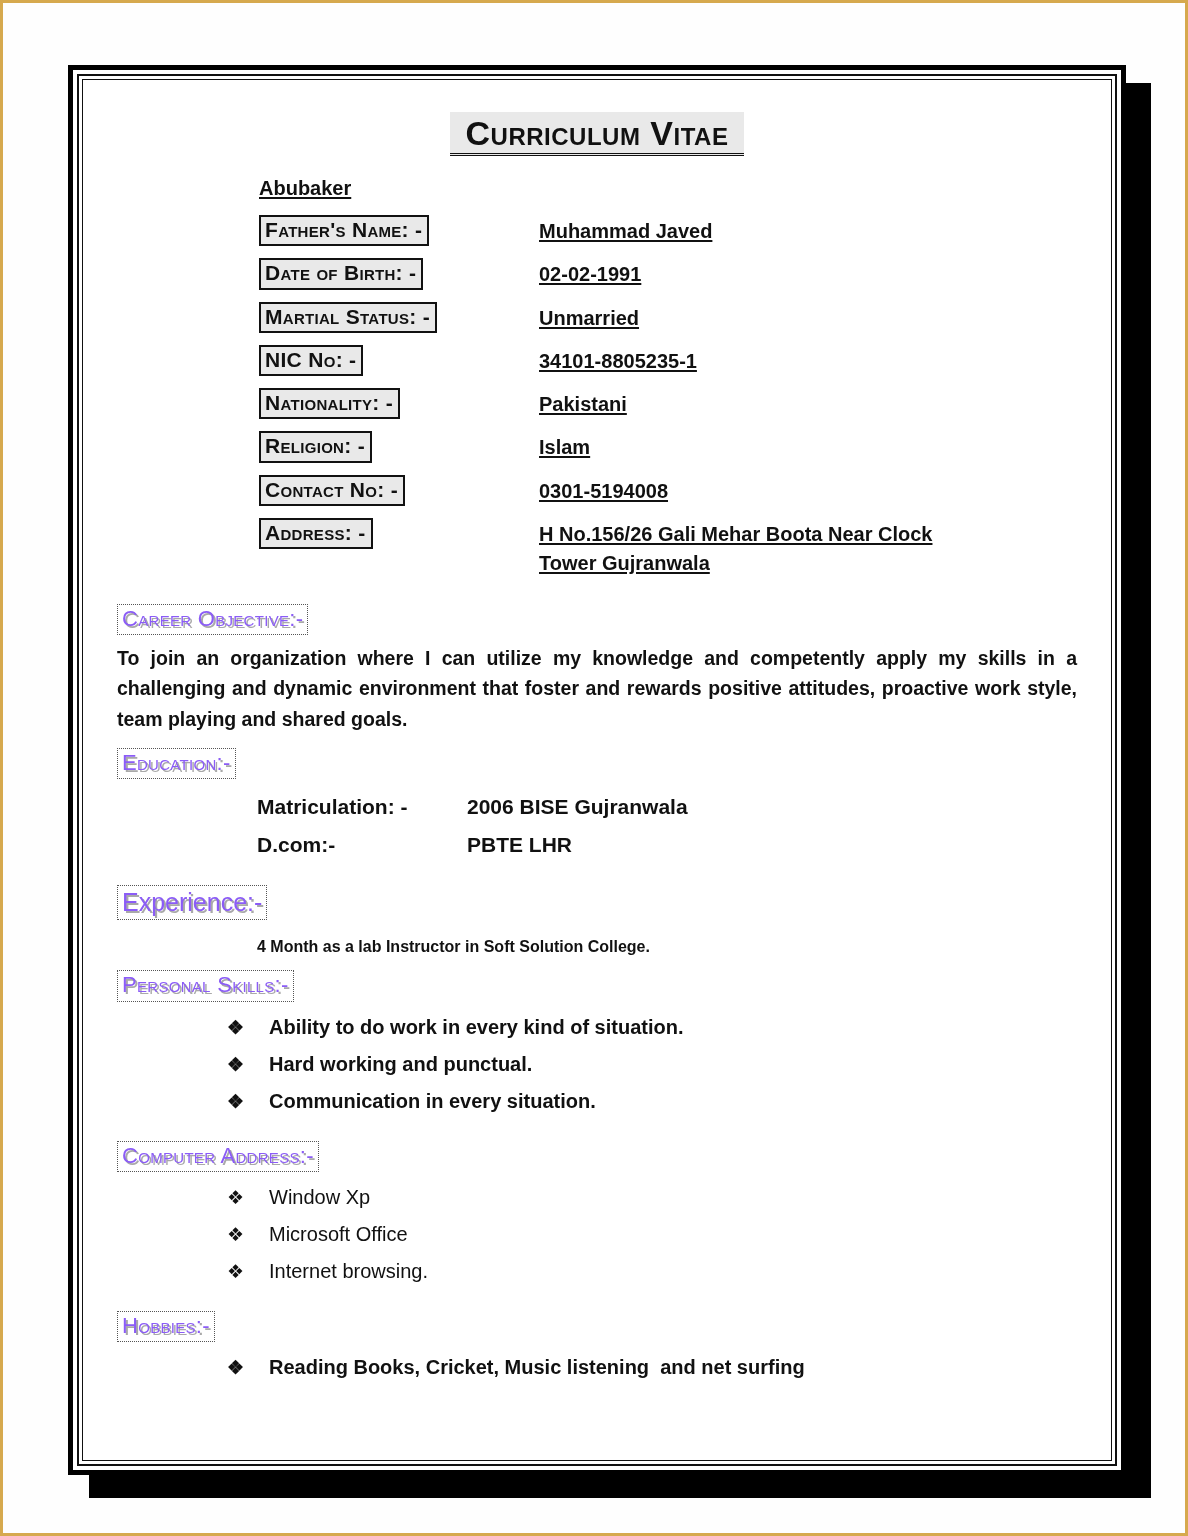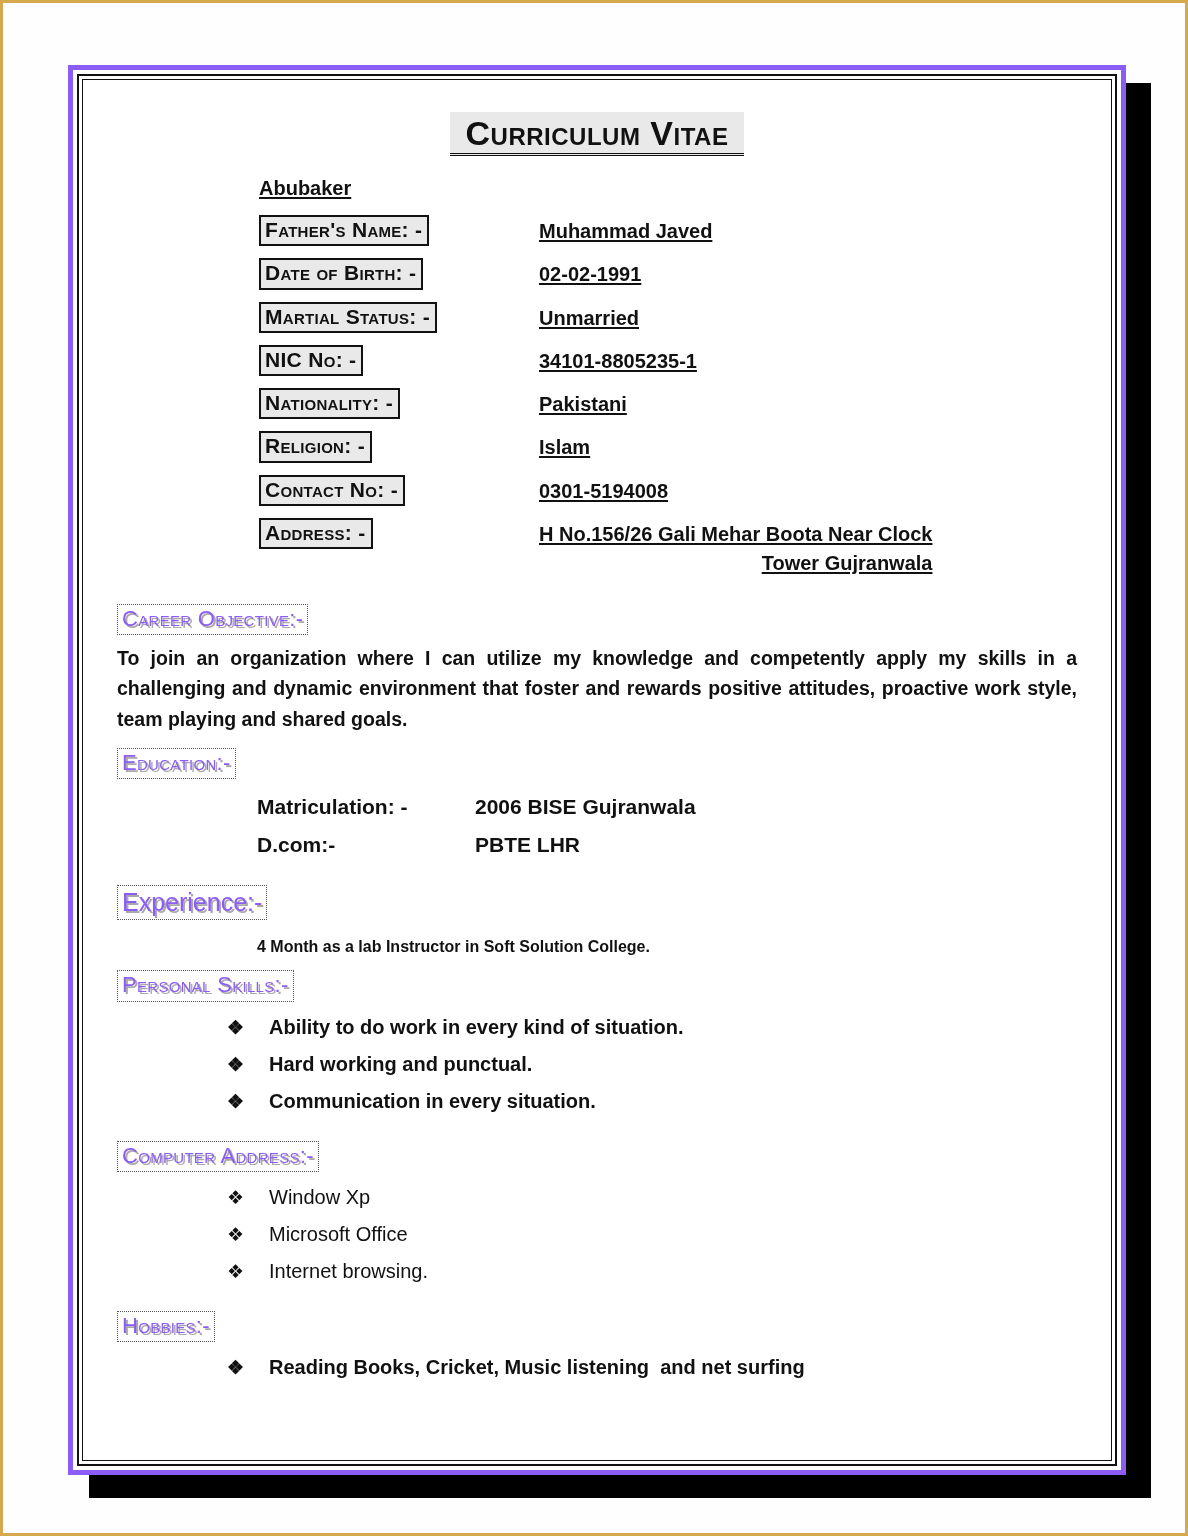--- a/index.html
+++ b/index.html
@@ -37,21 +37,21 @@
 
   
   .page {
     position: absolute;
     left: 65px;
     top: 62px;
     width: 1058px;
     height: 1410px;
     box-sizing: border-box;
     background: #ffffff;
-    border: 5px solid #8b5cf6;
+    border: 5px solid #000000;
     padding: 4px;
   }
   .page-inner {
     box-sizing: border-box;
     width: 100%;
     height: 100%;
     border: 2px solid #111111;
     padding: 3px;
   }
   .page-inner2 {
@@ -107,21 +107,20 @@
     padding: 0 5px 1px 4px;
     line-height: 1.25;
     white-space: nowrap;
   }
   .detail-value {
     font-size: 20px;
     font-weight: bold;
     color: #111111;
     padding-top: 2px;
     line-height: 1.45;
-    text-align: right;
   }
   .detail-value span.u {
     text-decoration: underline;
     text-underline-offset: 2px;
   }
   .detail-value .addr-line {
     display: block;
     text-decoration: underline;
     text-underline-offset: 2px;
     white-space: nowrap;
@@ -163,21 +162,20 @@
     margin: 10px 0 0 0;
     padding: 0;
   }
   .edu-row {
     display: flex;
     font-size: 21px;
     font-weight: bold;
     color: #111111;
     margin-bottom: 14px;
     margin-left: 148px;
-    gap: 8px;
   }
   .edu-term {
     flex: 0 0 210px;
     width: 210px;
   }
   .edu-desc { flex: 1 1 auto; }
 
   .exp-line {
     margin: 12px 0 0 148px;
     font-size: 16px;

